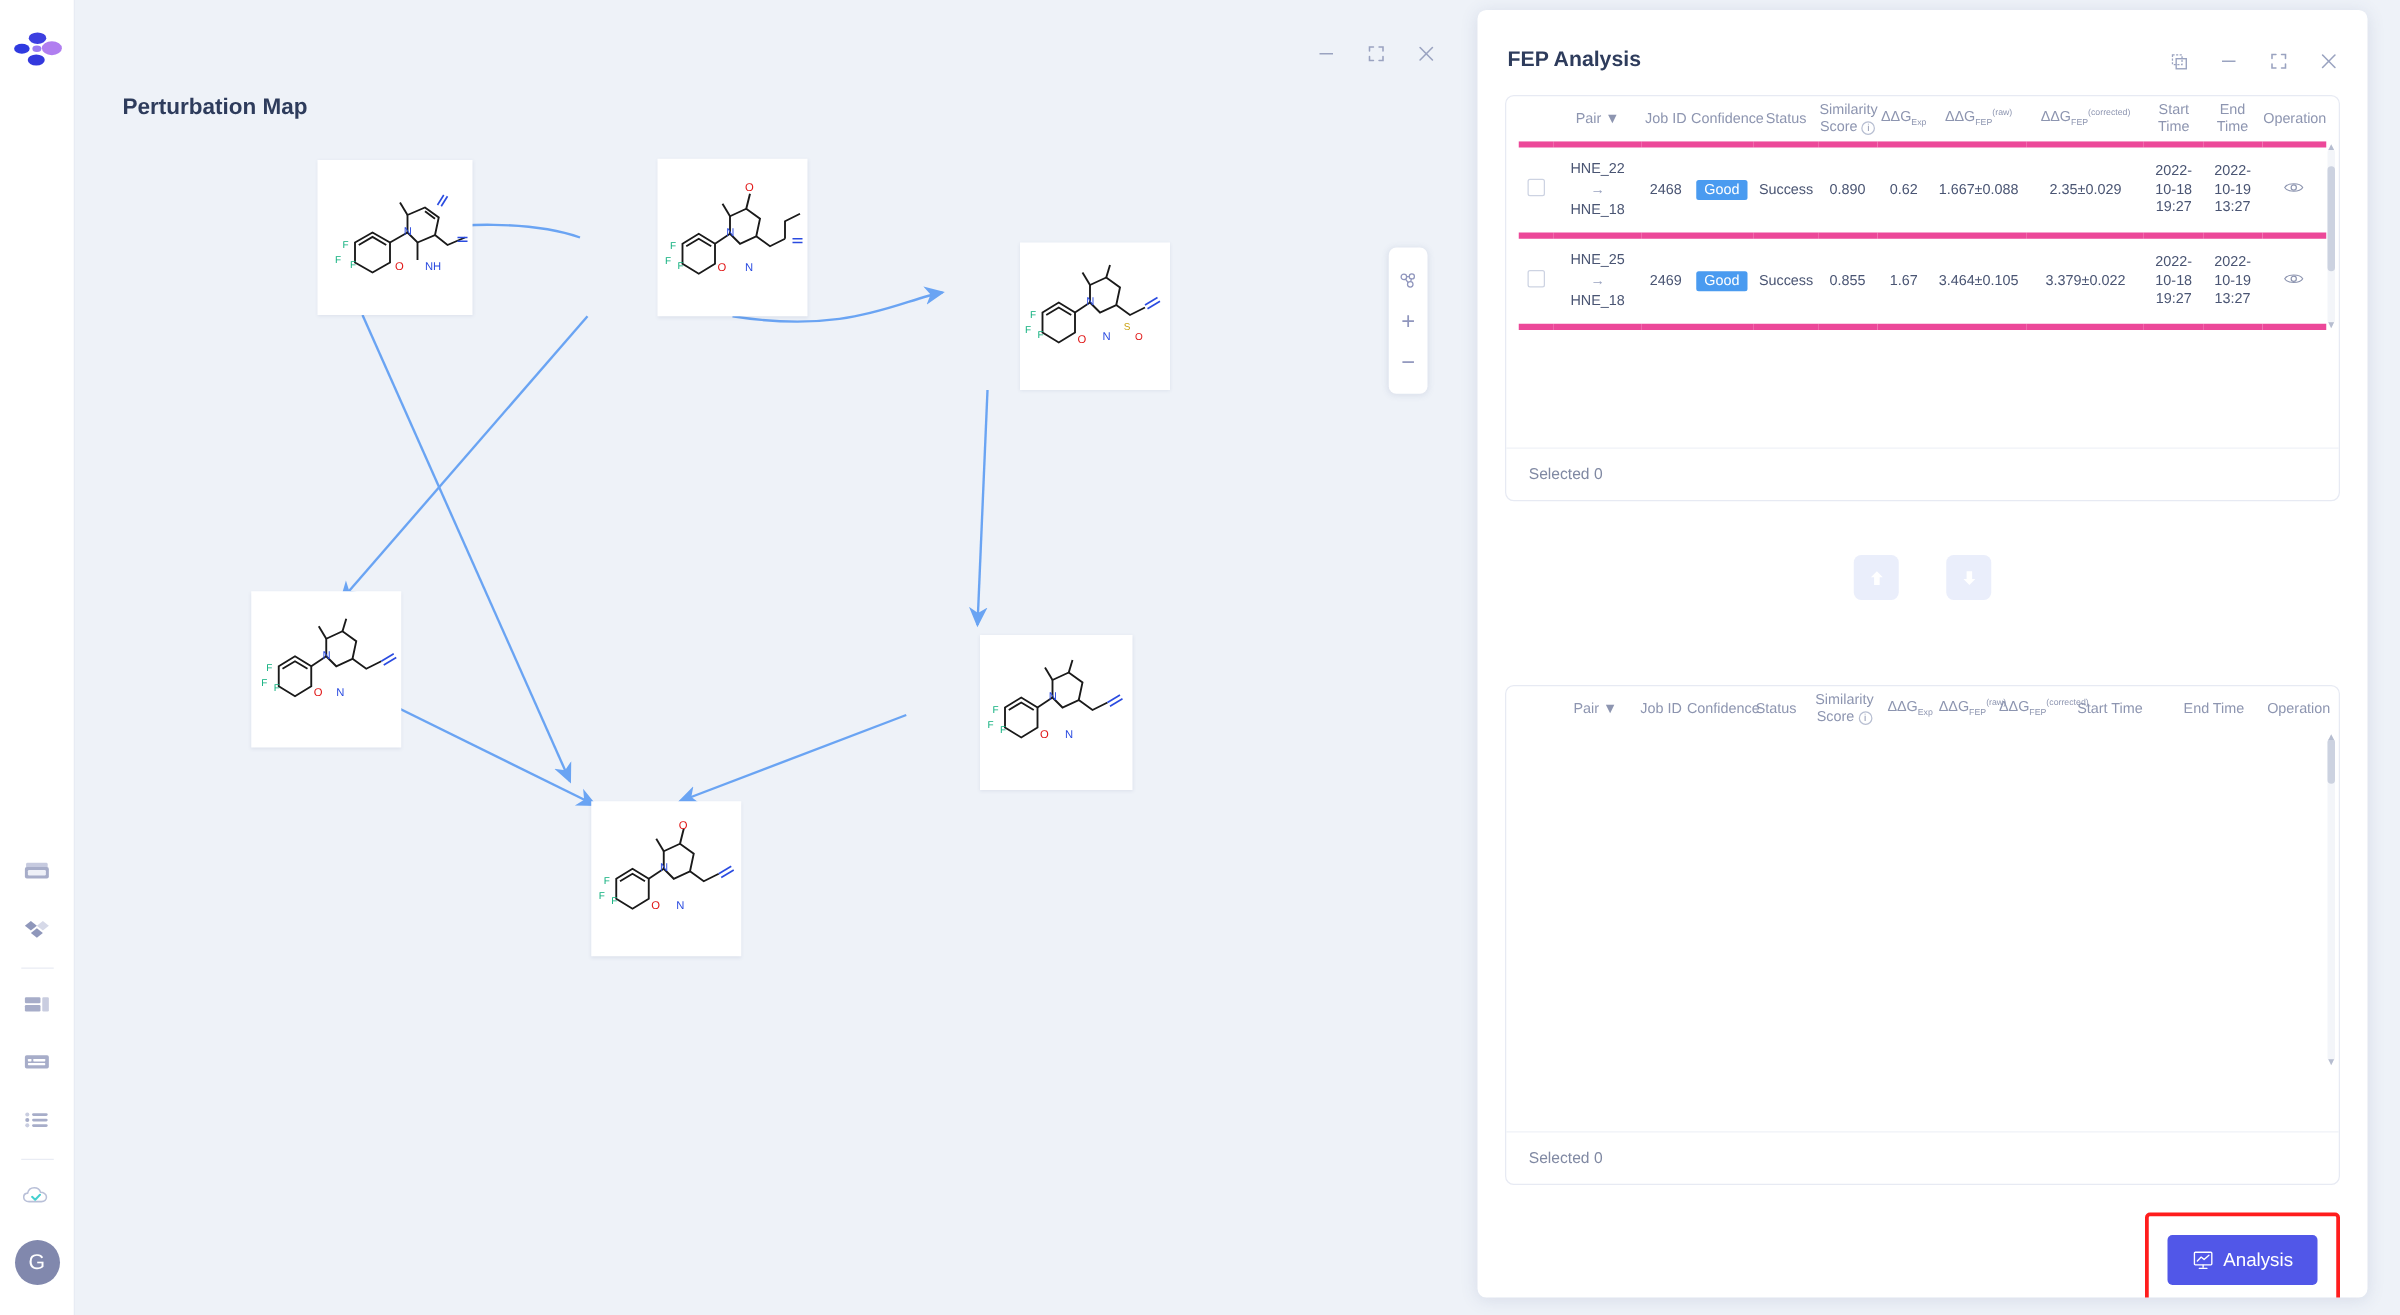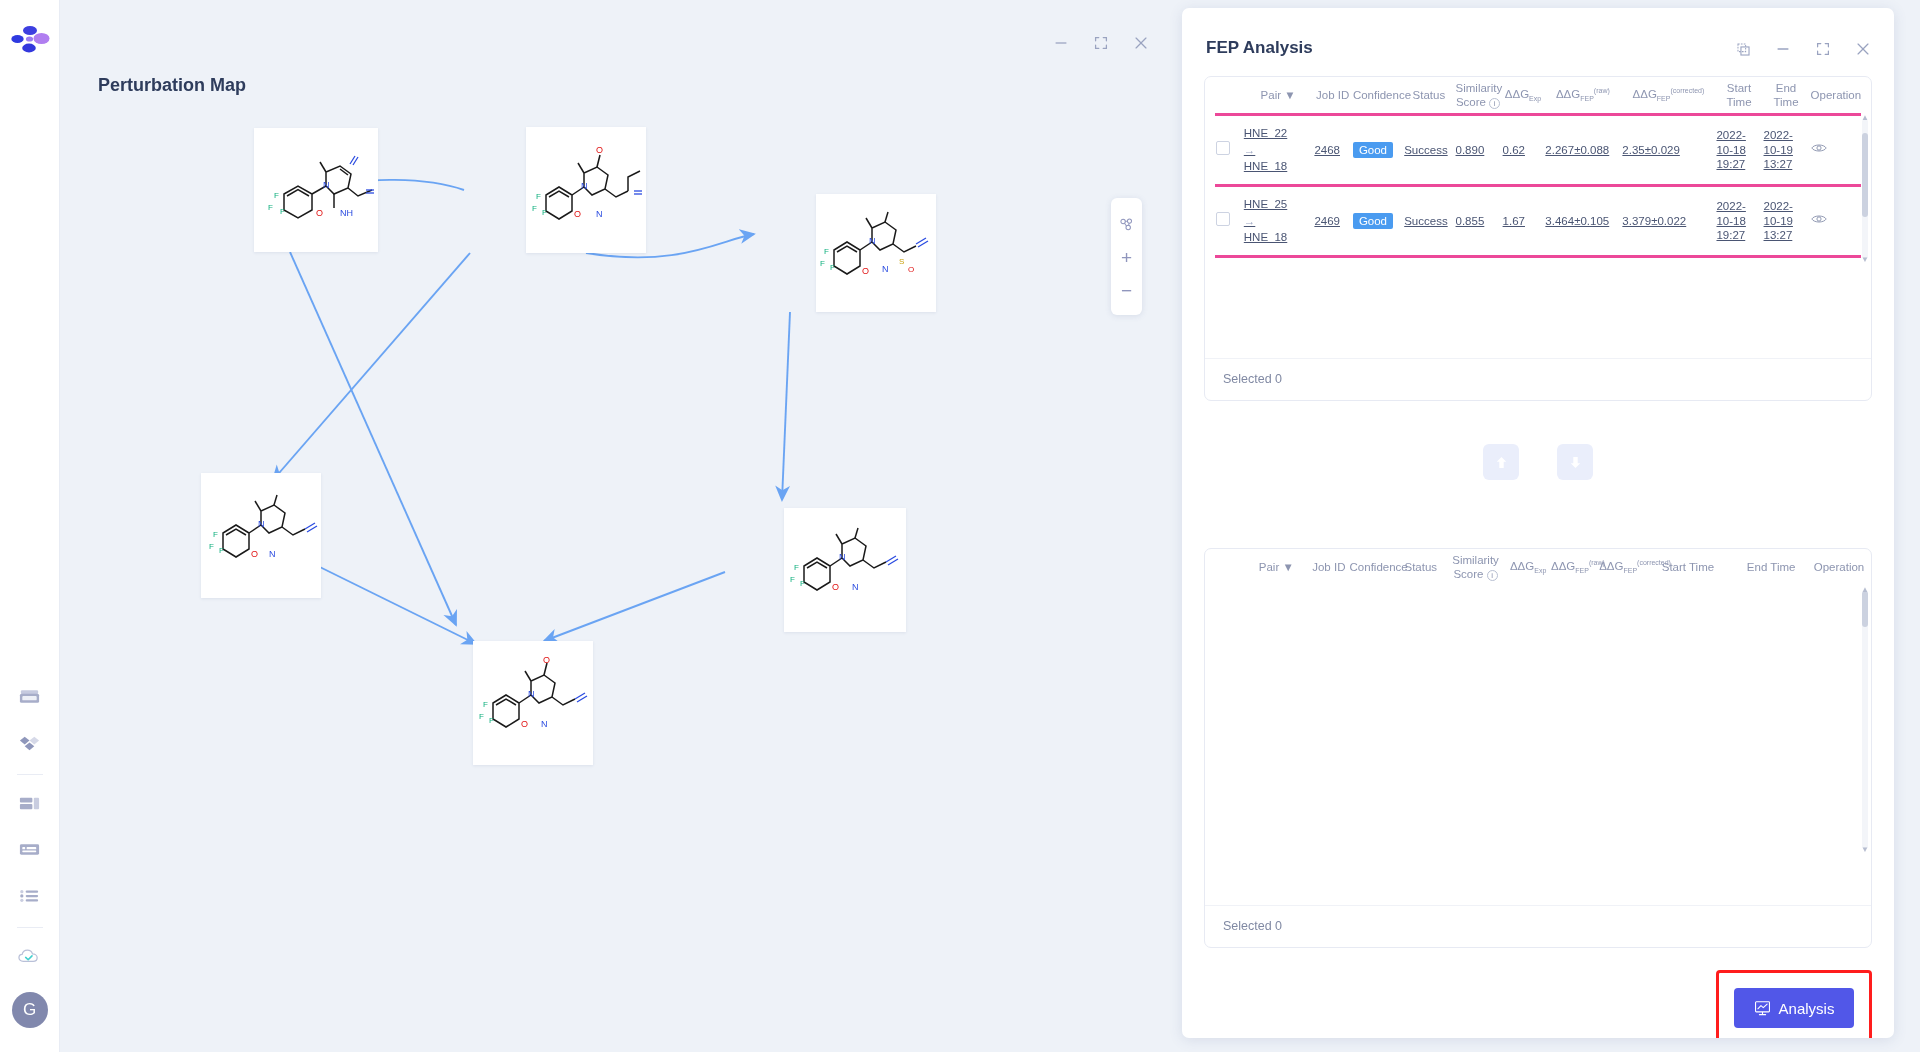--- a/index.html
+++ b/index.html
@@ -106,23 +106,23 @@
   }
   .card-head .total b { color: #2e3c5c; font-weight: 600; margin: 0 3px; }
 
   table.grid { width: 100%; border-collapse: collapse; table-layout: fixed; }
   table.grid th {
     font-weight: 400; font-size: 11.5px; color: #8d95b0;
     padding: 4px 1px; vertical-align: middle; text-align: center;
     line-height: 1.22;
   }
   table.grid td {
-    font-size: 11.5px; color: #4a5573; text-align: left;
+    font-size: 11.5px; color: #4a5573; text-align: center;
     padding: 9px 1px; vertical-align: middle;
-    border-top: 3px solid #ec4899; line-height: 1.25; text-decoration: underline;
+    border-top: 5px solid #ec4899; line-height: 1.25;
   }
   .thead-wrap { padding: 0 10px; }
   .tbody-wrap {
     padding: 0 10px; overflow: hidden; position: relative;
   }
 
   .ckbox {
     width: 14px; height: 14px; border: 1px solid #cdd3e2; border-radius: 2px;
     background: #fff; display: inline-block; cursor: pointer;
   }
@@ -593,21 +593,21 @@
                 <div>HNE_22</div>
                 <div class="arrow">→</div>
                 <div>HNE_18</div>
               </div>
             </td>
             <td>2468</td>
             <td><span class="badge-good">Good</span></td>
             <td class="txt-success">Success</td>
             <td class="txt-score">0.890</td>
             <td>0.62</td>
-            <td>2.267±0.088</td>
+            <td>1.667±0.088</td>
             <td>2.35±0.029</td>
             <td class="tmstamp">2022-10-18 19:27</td>
             <td class="tmstamp">2022-10-19 13:27</td>
             <td>
               <span class="eye">
                 <svg viewBox="0 0 20 14" width="16" height="12">
                   <path d="M1 7 C4 2, 16 2, 19 7 C16 12, 4 12, 1 7 Z" fill="none" stroke="currentColor" stroke-width="1.2"></path>
                   <circle cx="10" cy="7" r="2.6" fill="none" stroke="currentColor" stroke-width="1.2"></circle>
                 </svg>
               </span>

